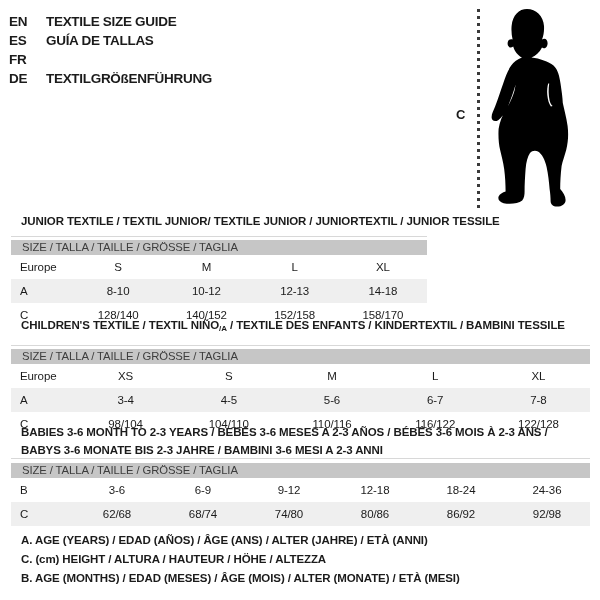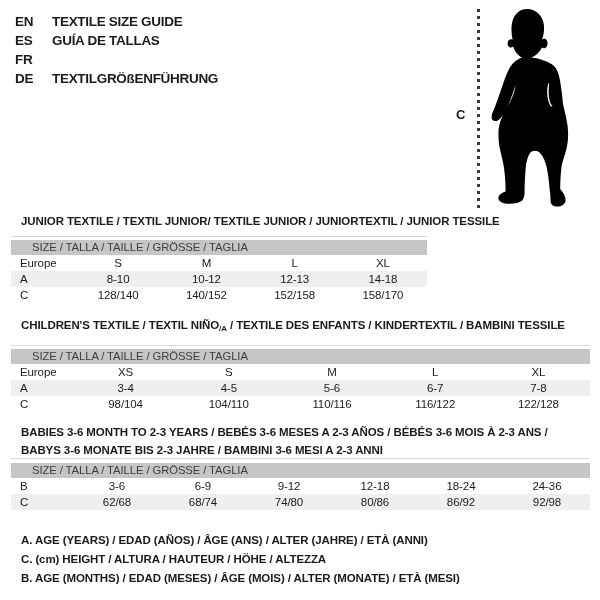--- a/index.html
+++ b/index.html
@@ -4,43 +4,43 @@
 <style>
   html,body { margin:0; padding:0; }
   body {
     width:600px; height:600px; position:relative; overflow:hidden;
     background:#ffffff; color:#1b1b1b;
     font-family:"Liberation Sans", sans-serif;
   }
   .abs { position:absolute; }
 
   
-  .lang { left:15px; top:12px; }
+  .lang { left:9px; top:12px; }
   .lang-row { display:flex; height:19px; align-items:center;
     font-weight:bold; font-size:13.5px; letter-spacing:-0.3px; white-space:nowrap; }
   .lang-code { width:37px; }
 
   
   .figure { left:470px; top:0; width:130px; height:220px; }
   .dotline { left:477px; top:9px; width:3px; height:200px;
     background:repeating-linear-gradient(to bottom, var(--dot) 0 3px, transparent 3px 7px); }
   .c-label { left:456px; top:107px; font-weight:bold; font-size:13px; }
 
   
   .sec-title { position:absolute; left:21px; font-weight:bold; font-size:11.5px;
     letter-spacing:-0.1px; white-space:nowrap; }
   .sec-title .sub { font-size:8px; vertical-align:-2px; }
   .two-line div { height:17.5px; line-height:17.5px; }
 
   
   .topline { position:absolute; left:11px; height:1px; background:var(--line); }
   .table { position:absolute; left:11px; }
   .size-bar { height:15px; line-height:15px; background:var(--bar); color:var(--bartext);
-    font-size:11.3px; padding-left:21px; letter-spacing:-0.1px; }
-  .trow { display:flex; height:16px; align-items:center; font-size:11.5px; letter-spacing:-0.1px; }
+    font-size:11.3px; padding-left:11px; letter-spacing:-0.1px; }
+  .trow { display:flex; height:24px; align-items:center; font-size:11.5px; letter-spacing:-0.1px; }
   .rows .trow:nth-child(2) { background:var(--shade); }
   .tlab { width:54px; padding-left:9px; }
   .tval { flex:1; text-align:center; }
 
   
   .legend { left:21px; top:531px; }
   .legend-line { height:19px; line-height:19px; font-weight:bold; font-size:11.5px;
     letter-spacing:-0.1px; white-space:nowrap; }
 </style>
 </head>

